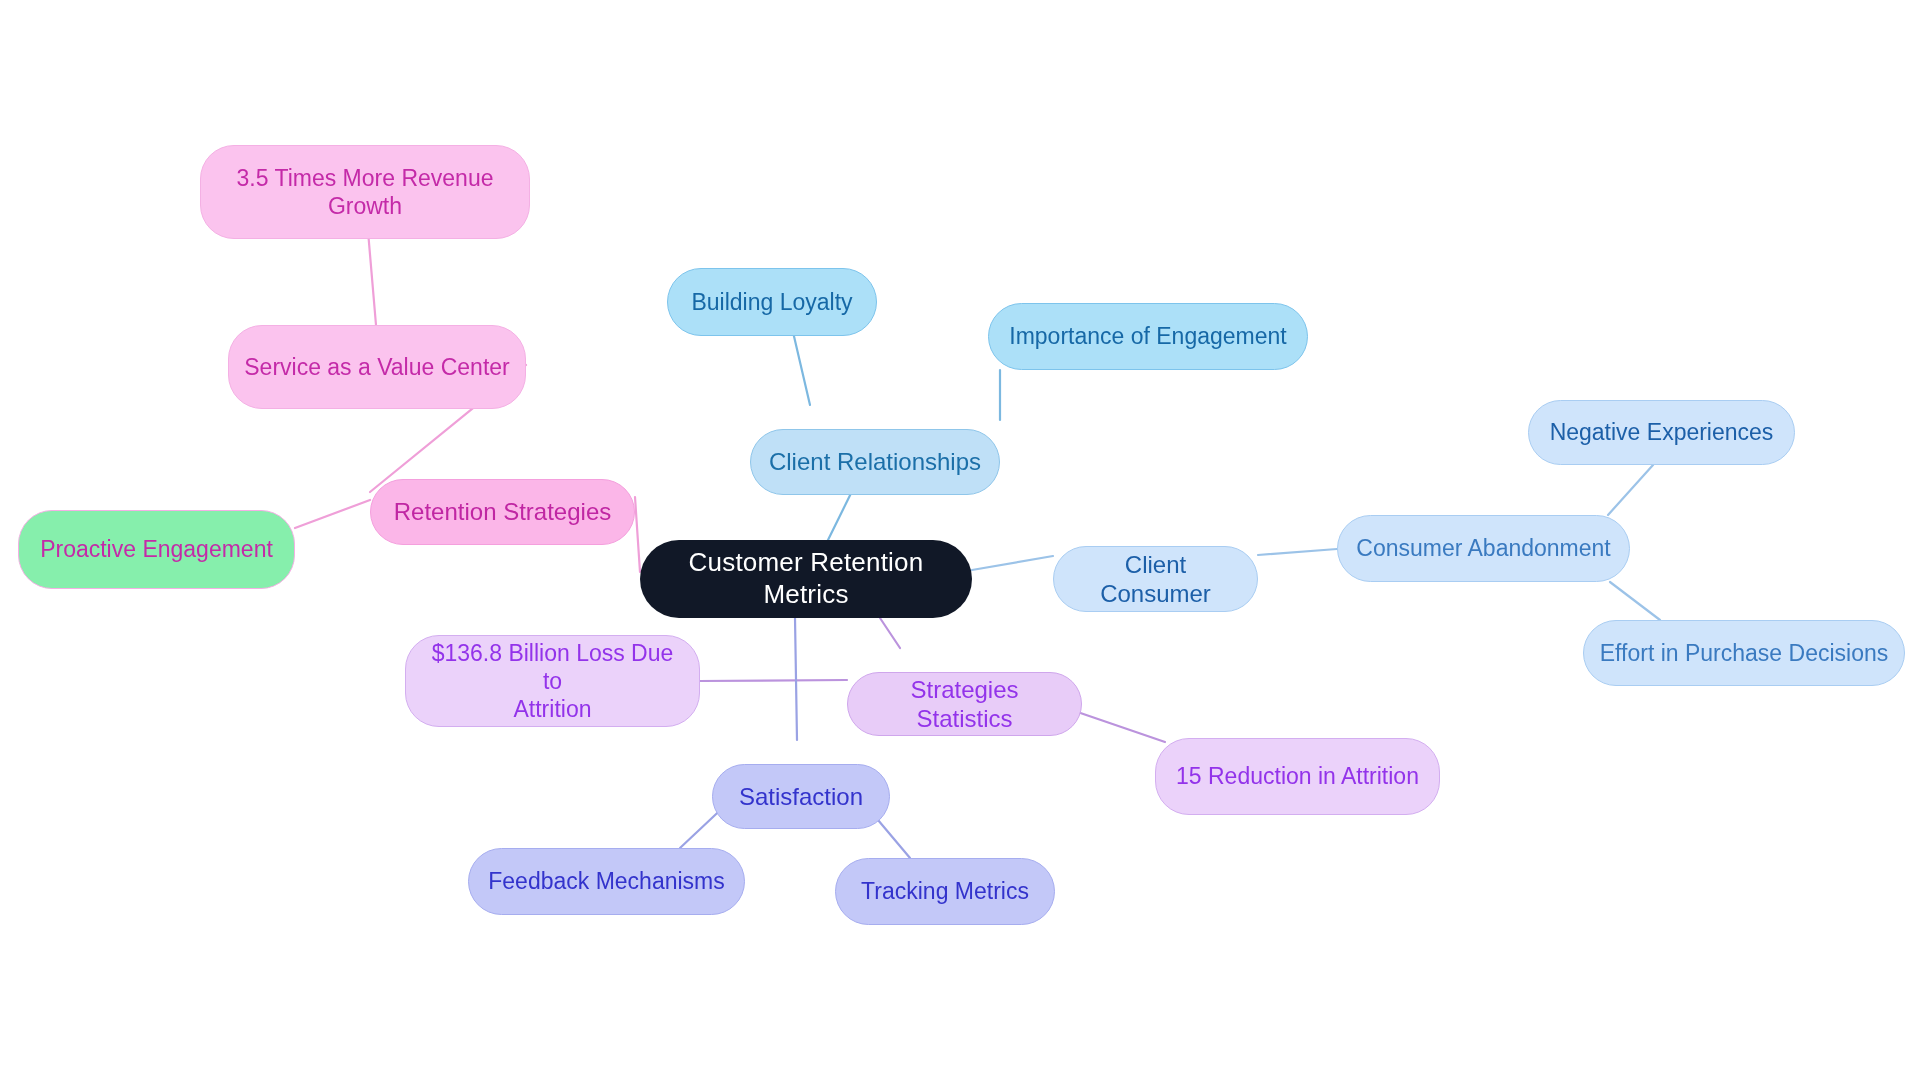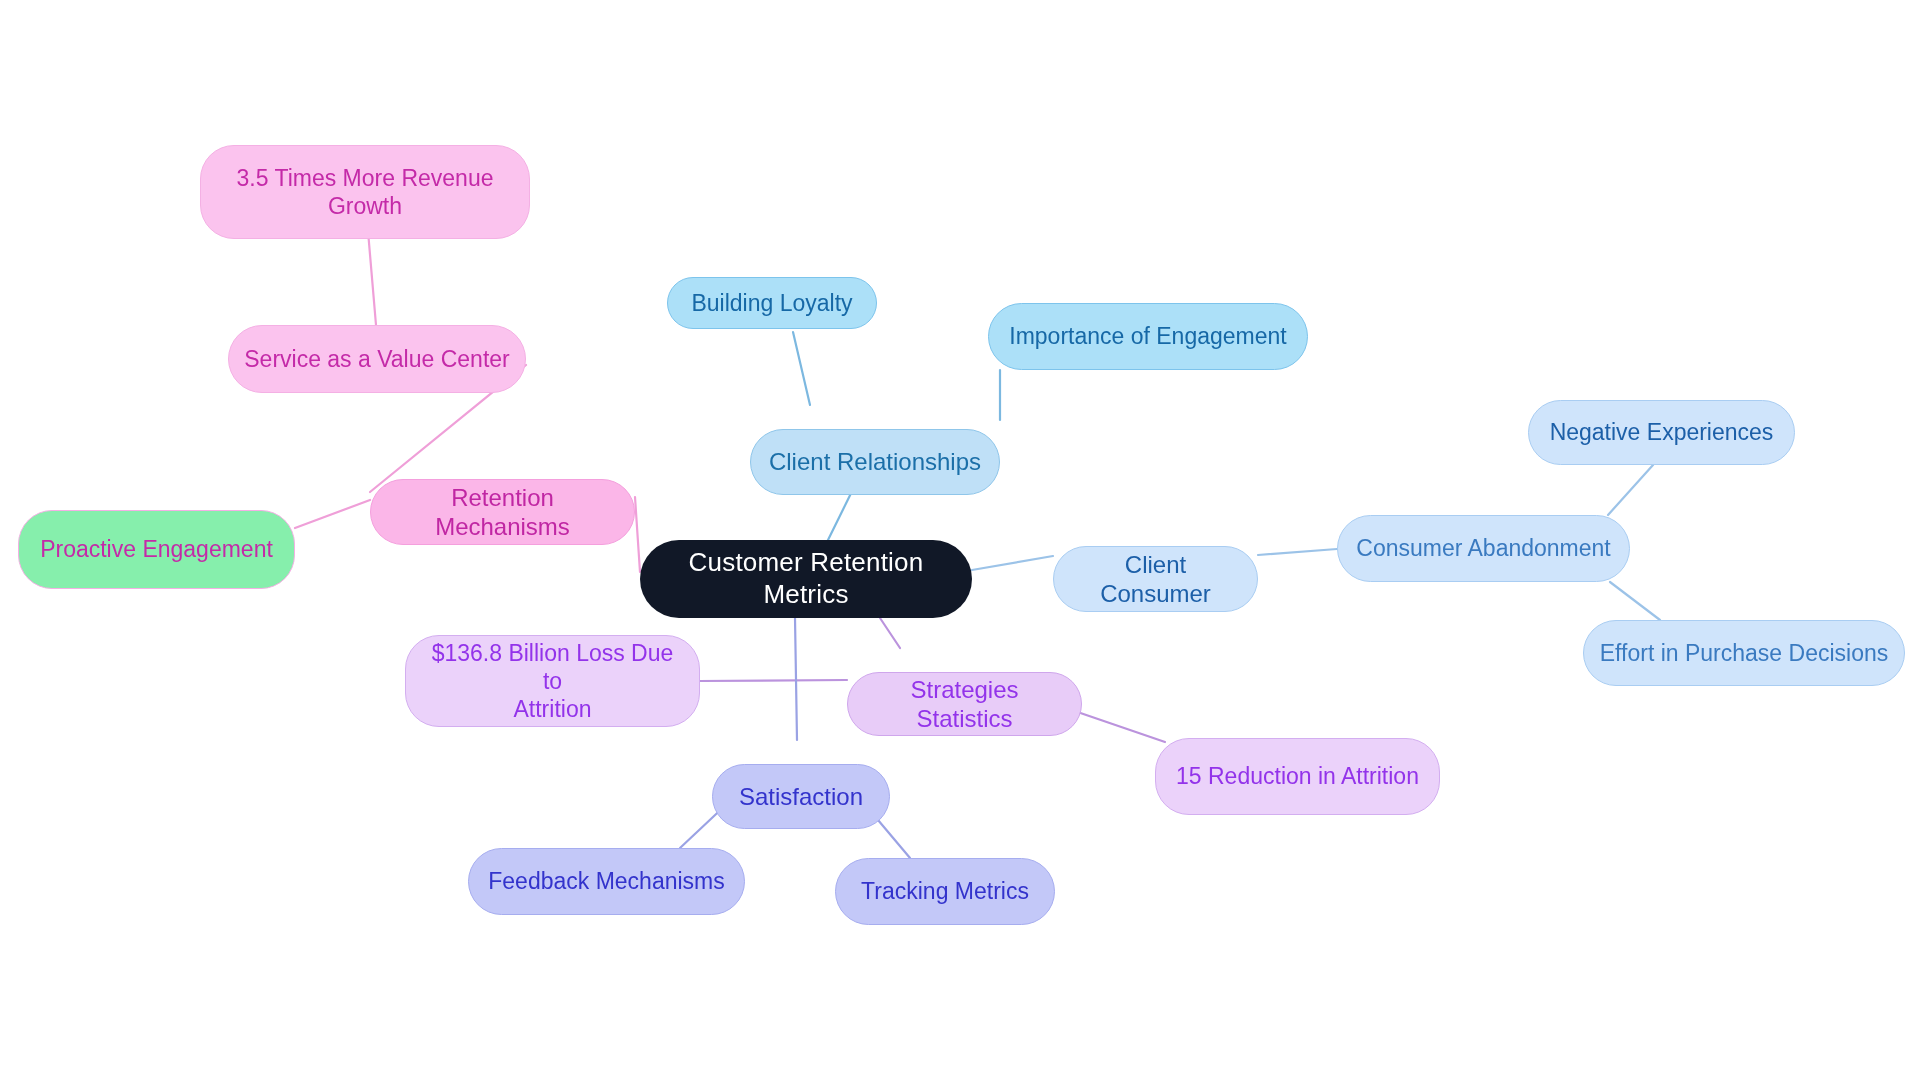--- a/index.html
+++ b/index.html
@@ -74,27 +74,27 @@
       <line x1="1610" y1="582" x2="1660" y2="620" stroke="#9cc3e8" stroke-width="2.2" stroke-linecap="round"></line>
       <line x1="880" y1="618" x2="900" y2="648" stroke="#bb93dd" stroke-width="2.2" stroke-linecap="round"></line>
       <line x1="847" y1="680" x2="700" y2="681" stroke="#bb93dd" stroke-width="2.2" stroke-linecap="round"></line>
       <line x1="1060" y1="706" x2="1165" y2="742" stroke="#bb93dd" stroke-width="2.2" stroke-linecap="round"></line>
       <line x1="795" y1="618" x2="797" y2="740" stroke="#9aa2e4" stroke-width="2.2" stroke-linecap="round"></line>
       <line x1="730" y1="801" x2="680" y2="848" stroke="#9aa2e4" stroke-width="2.2" stroke-linecap="round"></line>
       <line x1="862" y1="801" x2="910" y2="858" stroke="#9aa2e4" stroke-width="2.2" stroke-linecap="round"></line>
     </svg>
   <div id="node-layer">
       <div class="node node-root" style="left: 640px; top: 540px; width: 332px; height: 78px; background: rgb(17, 24, 39); color: rgb(255, 255, 255); border-color: rgb(17, 24, 39);"><span>Customer Retention Metrics</span></div>
-      <div class="node node-level1" style="left: 370px; top: 455px; width: 265px; height: 66px; background: rgb(251, 182, 232); color: rgb(192, 38, 163); border-color: rgb(244, 159, 221);"><span>Retention Mechanisms</span></div>
-      <div class="node node-level2" style="left: 228px; top: 325px; width: 298px; height: 68px; background: rgb(251, 195, 238); color: rgb(196, 42, 168); border-color: rgb(244, 176, 228);"><span>Service as a Value Center</span></div>
+      <div class="node node-level1" style="left: 370px; top: 455px; width: 265px; height: 66px; background: rgb(251, 182, 232); color: rgb(192, 38, 163); border-color: rgb(244, 159, 221);"><span>Retention Strategies</span></div>
+      <div class="node node-level2" style="left: 228px; top: 325px; width: 298px; height: 84px; background: rgb(251, 195, 238); color: rgb(196, 42, 168); border-color: rgb(244, 176, 228);"><span>Service as a Value Center</span></div>
       <div class="node node-level2" style="left: 18px; top: 510px; width: 277px; height: 79px; background: #86efac; color: rgb(196, 42, 168); border-color: rgb(244, 176, 228);"><span>Proactive Engagement</span></div>
       <div class="node node-level2" style="left: 200px; top: 145px; width: 330px; height: 94px; background: rgb(251, 195, 238); color: rgb(196, 42, 168); border-color: rgb(244, 176, 228);"><span>3.5 Times More Revenue
 Growth</span></div>
       <div class="node node-level1" style="left: 750px; top: 405px; width: 250px; height: 66px; background: rgb(191, 224, 247); color: rgb(27, 111, 168); border-color: rgb(143, 198, 234);"><span>Client Relationships</span></div>
-      <div class="node node-level2" style="left: 667px; top: 268px; width: 210px; height: 52px; background: rgb(172, 224, 248); color: rgb(22, 104, 166); border-color: rgb(125, 196, 236); margin-top: 9px;"><span>Building Loyalty</span></div>
+      <div class="node node-level2" style="left: 667px; top: 268px; width: 210px; height: 68px; background: rgb(172, 224, 248); color: rgb(22, 104, 166); border-color: rgb(125, 196, 236);"><span>Building Loyalty</span></div>
       <div class="node node-level2" style="left: 988px; top: 303px; width: 320px; height: 67px; background: rgb(172, 224, 248); color: rgb(22, 104, 166); border-color: rgb(125, 196, 236);"><span>Importance of Engagement</span></div>
       <div class="node node-level1" style="left: 1053px; top: 522px; width: 205px; height: 66px; background: rgb(207, 228, 251); color: rgb(28, 95, 168); border-color: rgb(169, 205, 242);"><span>Client Consumer</span></div>
       <div class="node node-level2" style="left: 1337px; top: 515px; width: 293px; height: 67px; background: rgb(207, 228, 251); color: rgb(58, 122, 192); border-color: rgb(169, 205, 242); text-align: right;"><span>Consumer Abandonment</span></div>
       <div class="node node-level2" style="left: 1528px; top: 400px; width: 267px; height: 65px; background: rgb(207, 228, 251); color: rgb(28, 95, 168); border-color: rgb(169, 205, 242);"><span>Negative Experiences</span></div>
       <div class="node node-level2" style="left: 1583px; top: 620px; width: 322px; height: 66px; background: rgb(207, 228, 251); color: rgb(58, 122, 192); border-color: rgb(169, 205, 242);"><span>Effort in Purchase Decisions</span></div>
       <div class="node node-level1" style="left: 847px; top: 648px; width: 235px; height: 64px; background: rgb(232, 204, 248); color: rgb(147, 51, 234); border-color: rgb(207, 166, 236);"><span>Strategies Statistics</span></div>
       <div class="node node-level2" style="left: 405px; top: 635px; width: 295px; height: 92px; background: rgb(235, 210, 250); color: rgb(147, 51, 234); border-color: rgb(211, 174, 240);"><span>$136.8 Billion Loss Due to
 Attrition</span></div>
       <div class="node node-level2" style="left: 1155px; top: 738px; width: 285px; height: 77px; background: rgb(235, 210, 250); color: rgb(147, 51, 234); border-color: rgb(211, 174, 240);"><span>15 Reduction in Attrition</span></div>
       <div class="node node-level1" style="left: 712px; top: 740px; width: 178px; height: 65px; background: rgb(195, 200, 248); color: rgb(51, 51, 204); border-color: rgb(166, 173, 239);"><span>Satisfaction</span></div>

